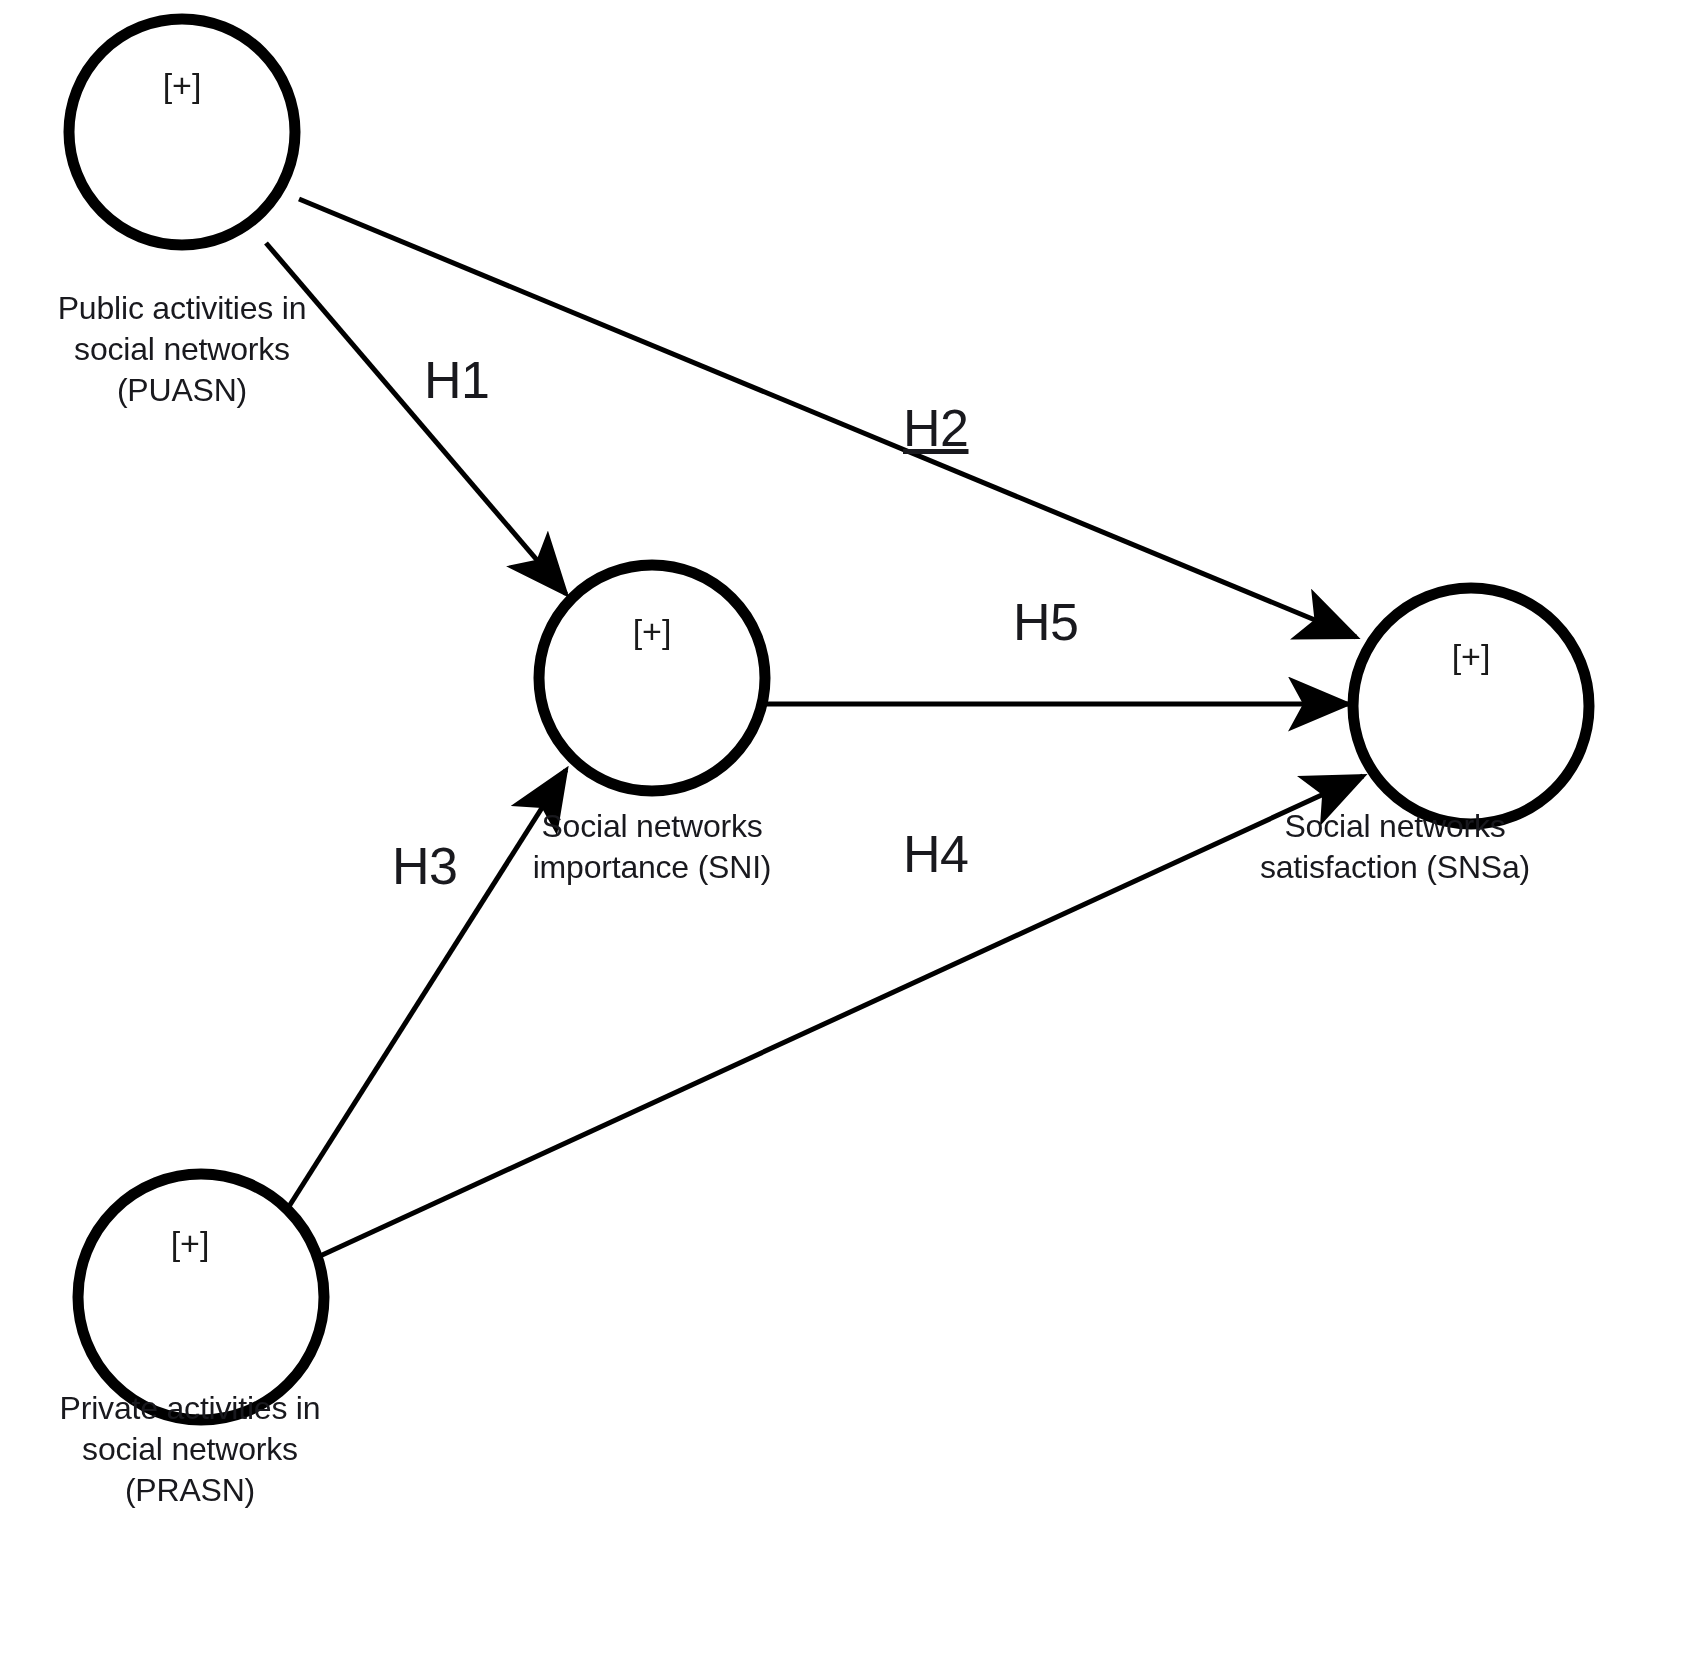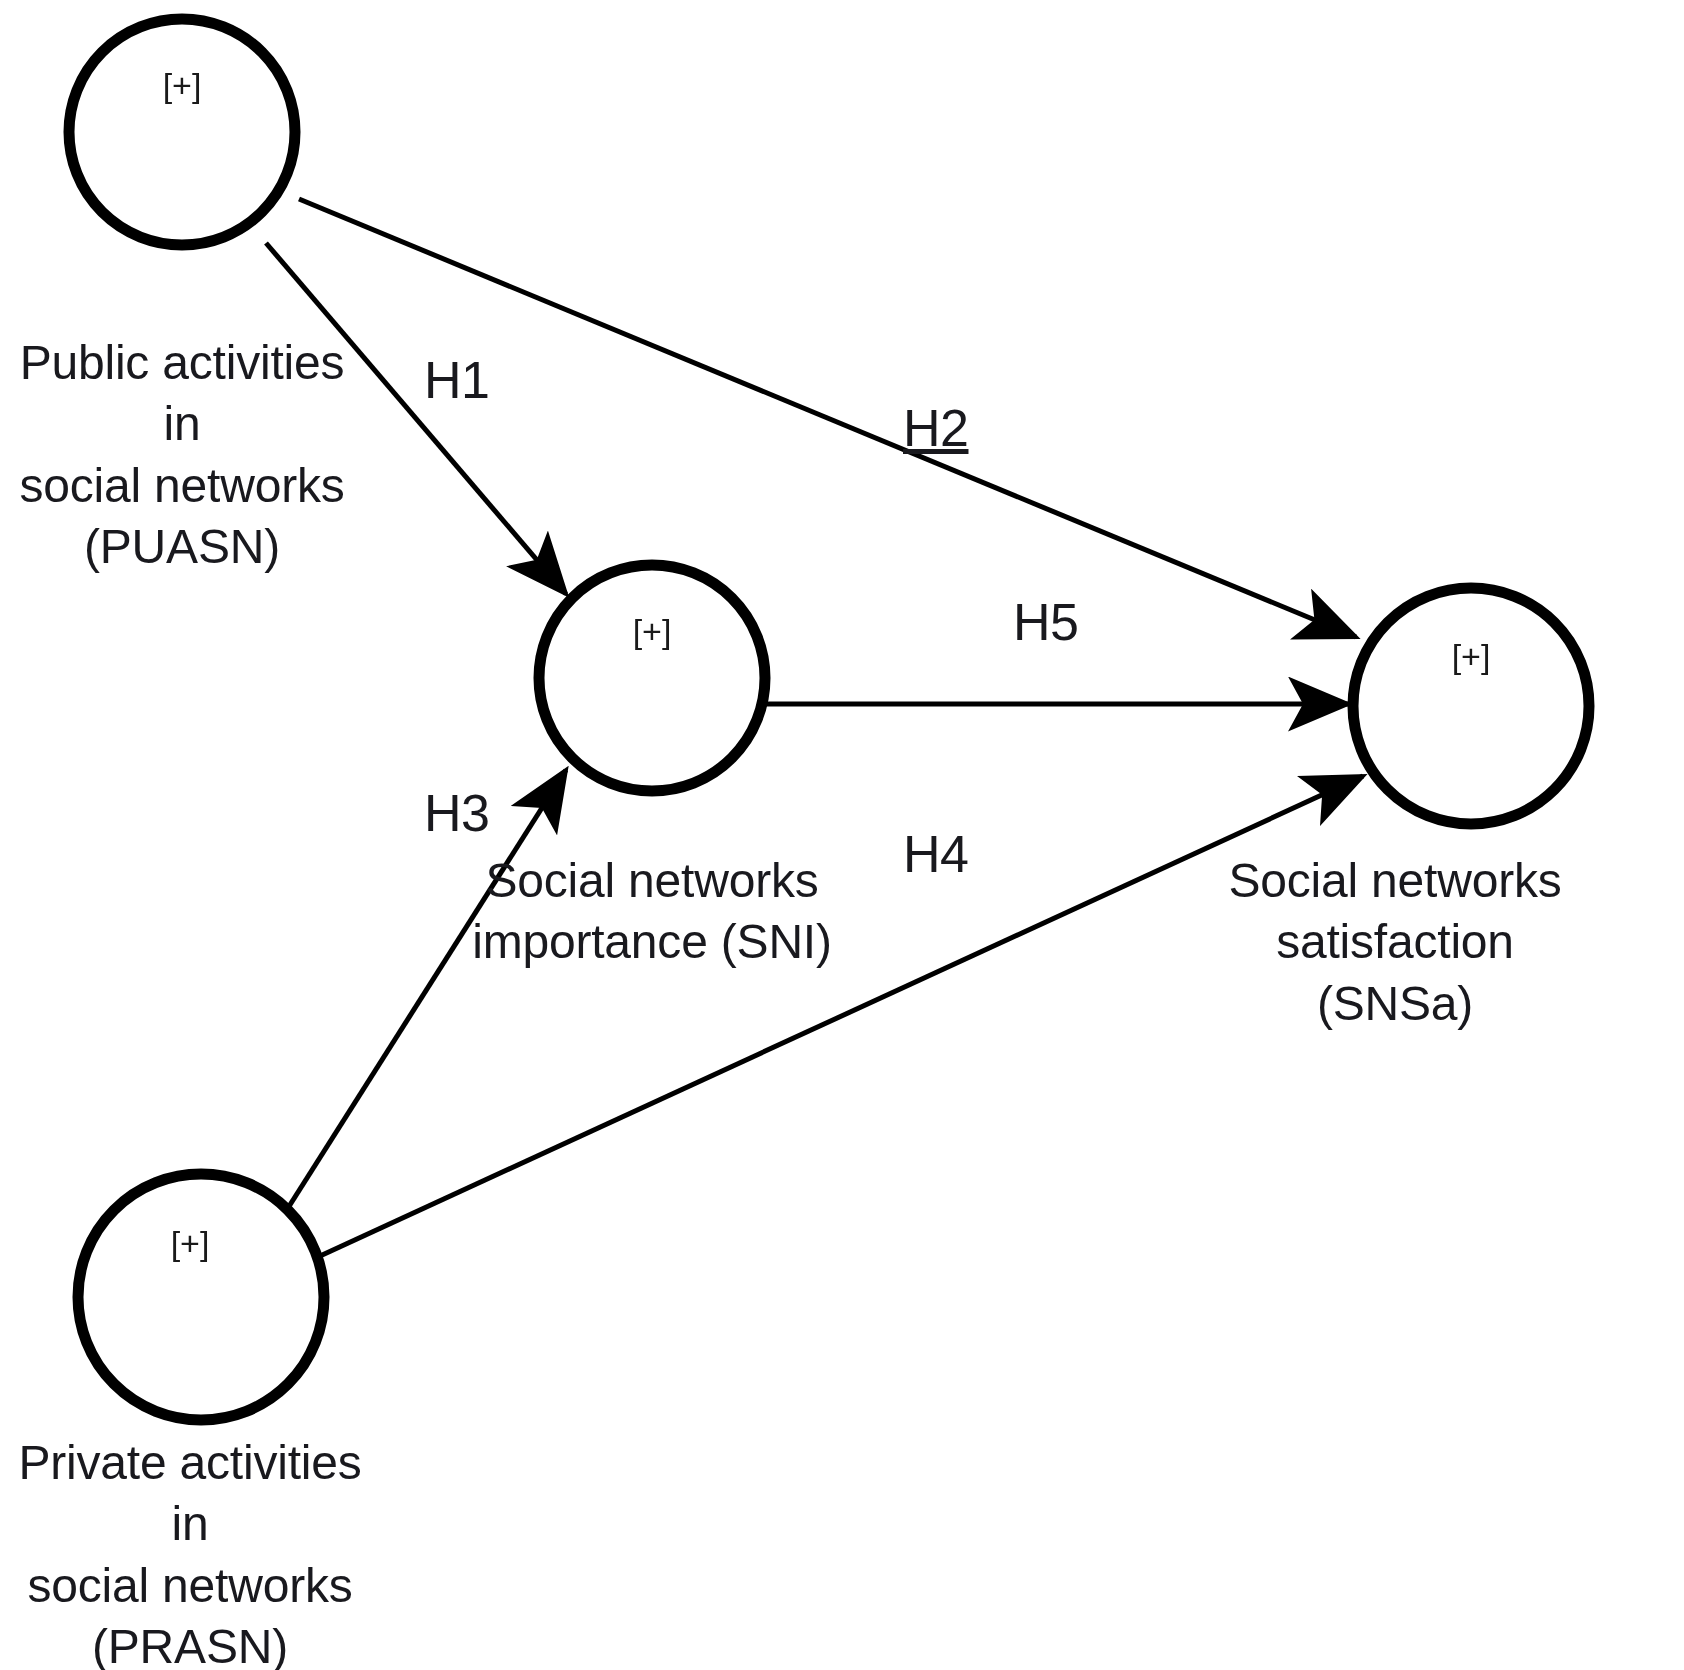--- a/index.html
+++ b/index.html
@@ -26,27 +26,26 @@
     height: 1670px;
   }
   .node-plus {
     font-family: "Liberation Sans", sans-serif;
     font-size: 34px;
     fill: #1a1a1a;
   }
   .node-label {
     position: absolute;
     font-family: "Liberation Sans", sans-serif;
-    font-size: 48px;
+    font-size: 32px;
     line-height: 1.28;
     color: #19191e;
     text-align: center;
     white-space: pre-line;
     letter-spacing: -0.2px;
-    margin-top: 44px;
   }
   .edge-label {
     position: absolute;
     font-family: "Liberation Sans", sans-serif;
     font-size: 52px;
     color: #19191e;
     letter-spacing: -0.5px;
   }
 </style>
 </head>
@@ -113,19 +112,19 @@
 satisfaction (SNSa)</div>
 
   <div class="node-label" style="left:0; top:1388px; width:380px;">Private activities in
 social networks
 (PRASN)</div>
 
   <div class="edge-label" style="left:424px; top:350px;text-align:right;">H1</div>
 
   <div class="edge-label" style="left:903px; top:398px;text-decoration:underline;">H2</div>
 
-  <div class="edge-label" style="left:392px; top:783px;margin-left:32px;">H3</div>
+  <div class="edge-label" style="left:392px; top:836px;">H3</div>
 
   <div class="edge-label" style="left:903px; top:824px;">H4</div>
 
   <div class="edge-label" style="left:1013px; top:592px;">H5</div>
 
 </div>
 
 </body></html>

